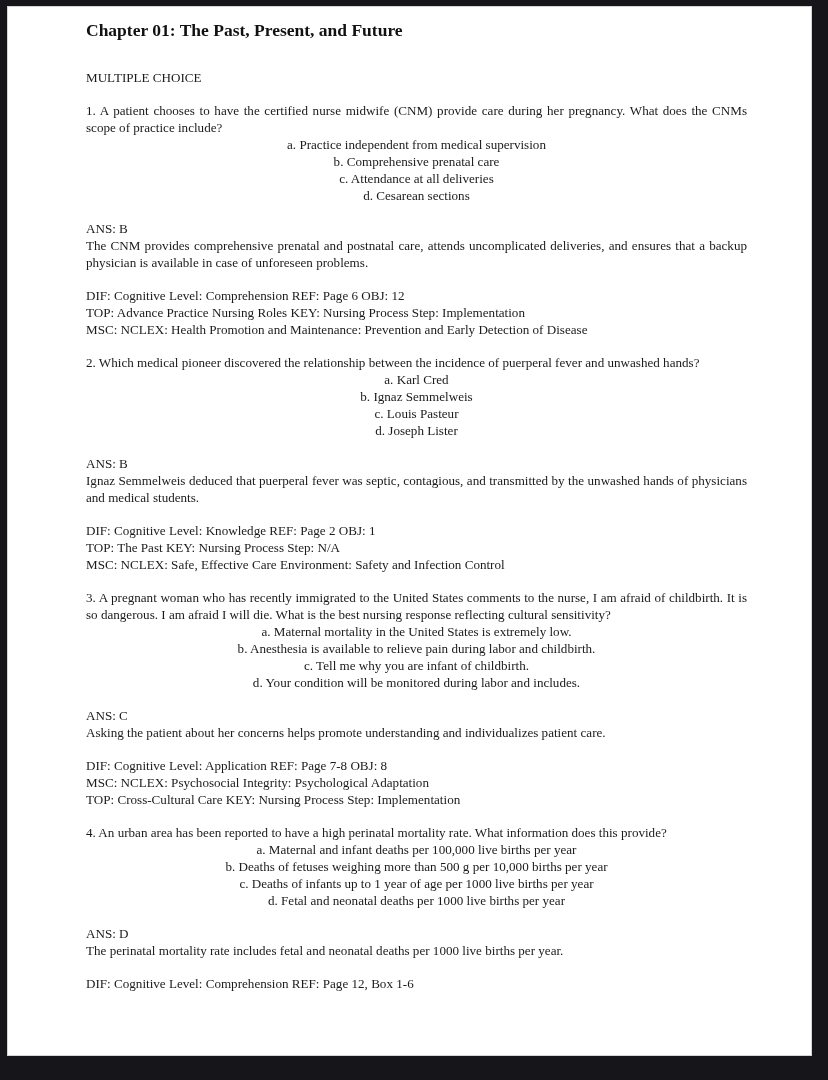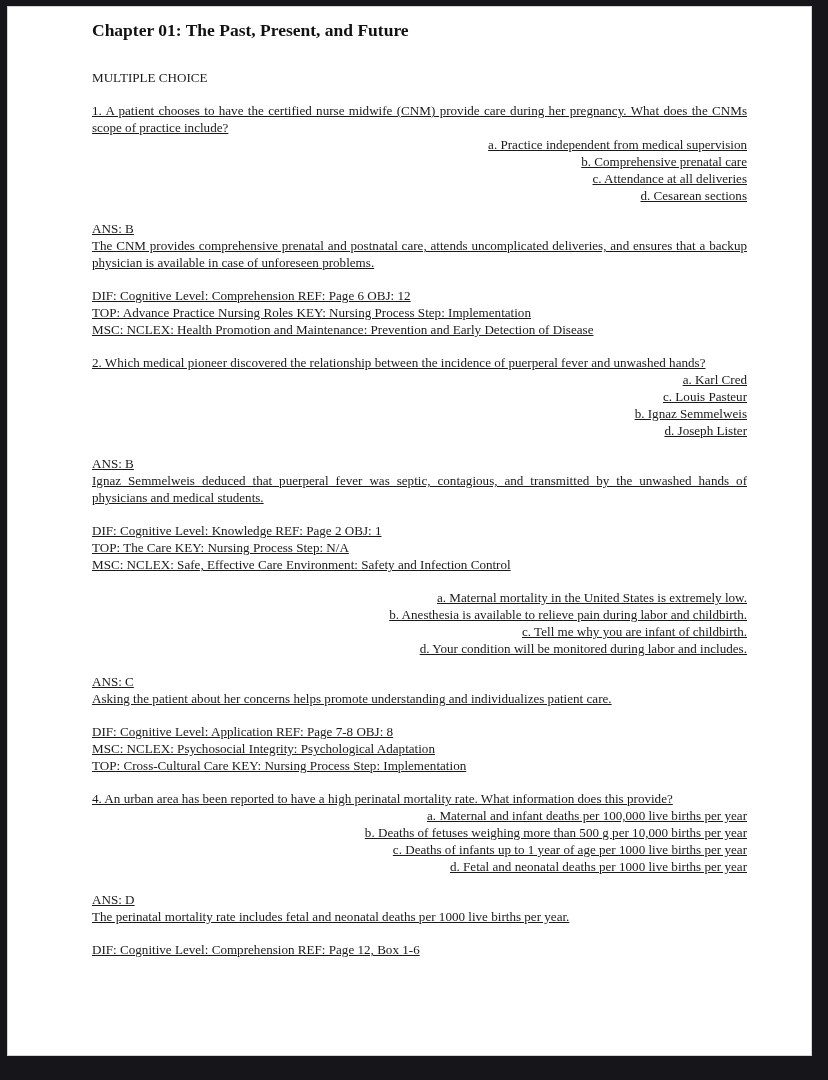--- a/index.html
+++ b/index.html
@@ -13,48 +13,46 @@
   .page {
     position: absolute;
     left: 7px;
     top: 6px;
     width: 805px;
     height: 1050px;
     background: #ffffff;
     border: 1px solid #d4d4d4;
     box-sizing: border-box;
     overflow: hidden;
-    padding-left: 6px;
   }
   .content {
     padding: 12px 64px 0 78px;
     font-family: "Liberation Serif", "DejaVu Serif", serif;
     font-size: 13.1px;
     line-height: 17px;
     color: #1a1a1a;
   }
   .doc-title {
     margin: 0;
     font-size: 17.5px;
     line-height: 22px;
     font-weight: bold;
     color: #111111;
   }
   .section-heading {
     margin-top: 28px;
   }
   .block {
     margin-top: 16px;
-    text-decoration: underline;
   }
   .stem, .rationale {
     text-align: justify;
   }
   .choice {
-    text-align: right;
+    text-align: center;
   }
 </style>
 </head>
 <body>
 
 <div class="page">
   <div class="content">
 
     <h1 class="doc-title">Chapter 01: The Past, Present, and Future</h1>
 
@@ -73,35 +71,36 @@
     </div>
     <div class="block">
       <div>DIF: Cognitive Level: Comprehension REF: Page 6 OBJ: 12</div>
       <div>TOP: Advance Practice Nursing Roles KEY: Nursing Process Step: Implementation</div>
       <div>MSC: NCLEX: Health Promotion and Maintenance: Prevention and Early Detection of Disease</div>
     </div>
 
     <div class="block">
       <div class="stem">2. Which medical pioneer discovered the relationship between the incidence of puerperal fever and unwashed hands?</div>
       <div class="choice">a. Karl Cred</div>
+      <div class="choice">b. Ignaz Semmelweis</div>
       <div class="choice">c. Louis Pasteur</div>
-      <div class="choice">b. Ignaz Semmelweis</div>
       <div class="choice">d. Joseph Lister</div>
     </div>
     <div class="block">
       <div>ANS: B</div>
       <div class="rationale">Ignaz Semmelweis deduced that puerperal fever was septic, contagious, and transmitted by the unwashed hands of physicians and medical students.</div>
     </div>
     <div class="block">
       <div>DIF: Cognitive Level: Knowledge REF: Page 2 OBJ: 1</div>
-      <div>TOP: The Care KEY: Nursing Process Step: N/A</div>
+      <div>TOP: The Past KEY: Nursing Process Step: N/A</div>
       <div>MSC: NCLEX: Safe, Effective Care Environment: Safety and Infection Control</div>
     </div>
 
     <div class="block">
+      <div class="stem">3. A pregnant woman who has recently immigrated to the United States comments to the nurse, I am afraid of childbirth. It is so dangerous. I am afraid I will die. What is the best nursing response reflecting cultural sensitivity?</div>
       <div class="choice">a. Maternal mortality in the United States is extremely low.</div>
       <div class="choice">b. Anesthesia is available to relieve pain during labor and childbirth.</div>
       <div class="choice">c. Tell me why you are infant of childbirth.</div>
       <div class="choice">d. Your condition will be monitored during labor and includes.</div>
     </div>
     <div class="block">
       <div>ANS: C</div>
       <div class="rationale">Asking the patient about her concerns helps promote understanding and individualizes patient care.</div>
     </div>
     <div class="block">

